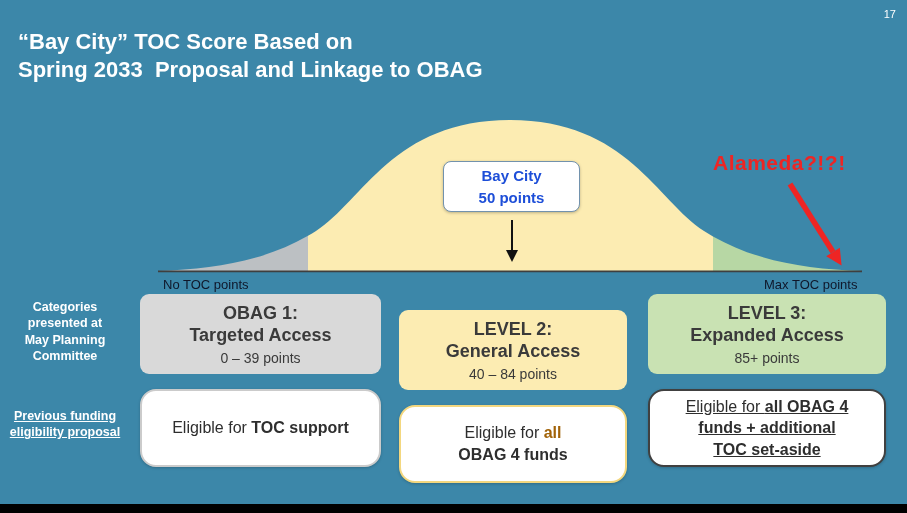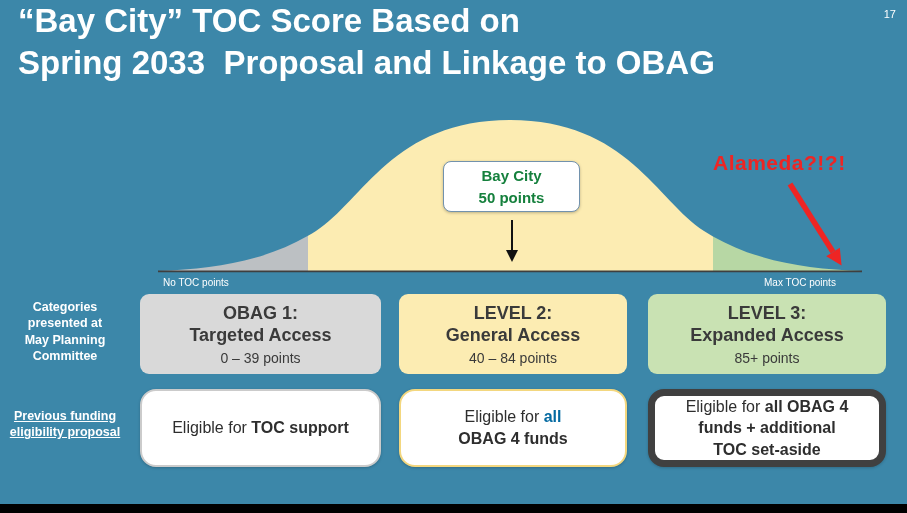--- a/index.html
+++ b/index.html
@@ -3,65 +3,65 @@
 <meta charset="utf-8">
 <style>
   * { margin:0; padding:0; box-sizing:border-box; }
   html,body { background:#20323c; }
   body { font-family:"Liberation Sans", sans-serif; }
 
   .slide { position:relative; width:907px; height:513px; background:#3C87A9; overflow:hidden; margin:0 auto; }
 
   .page-number { position:absolute; top:8px; right:11px; color:#ffffff; font-size:11px; }
 
-  .title { position:absolute; left:18px; top:0; color:#ffffff; font-size:33px; font-weight:bold; line-height:1.26; }
+  .title { position:absolute; left:18px; top:28px; color:#ffffff; font-size:22px; font-weight:bold; line-height:1.26; }
   .title span { display:block; white-space:pre-wrap; }
 
   .bell { position:absolute; left:158px; top:108px; width:704px; height:166px; }
 
-  .axis-label { position:absolute; font-size:10px; color:#ffffff; }
+  .axis-label { position:absolute; font-size:13px; color:#0f172a; }
   .axis-label.left  { left:163px; top:277px; }
   .axis-label.right { left:764px; top:277px; }
 
   .callout { position:absolute; left:443px; top:161px; width:137px; height:51px; background:#ffffff;
              border:1.5px solid #7292ad; border-radius:8px; display:flex; flex-direction:column;
              align-items:center; justify-content:center; box-shadow:0 1px 3px rgba(0,0,0,.25); }
-  .callout div { font-size:15px; font-weight:bold; color:#15803d; line-height:1.45; }
+  .callout div { font-size:15px; font-weight:bold; color:#1d4ed8; line-height:1.45; }
 
   .down-arrow { position:absolute; left:503px; top:219px; }
 
   .annotation { position:absolute; left:713px; top:151px; color:#EE2524; font-size:21px; font-weight:bold; letter-spacing:.5px; }
   .red-arrow  { position:absolute; left:775px; top:178px; }
 
   .side-label { position:absolute; left:0; width:130px; text-align:center; color:#ffffff;
                 font-size:12.5px; font-weight:bold; line-height:1.3; white-space:pre-line; }
   .side-label.cat  { top:299px; }
   .side-label.elig { top:408px;text-decoration:underline; }
 
   .col1 { left:140px; width:241px; }
-  .col2 { left:399px; width:228px; }
+  .col2 { left:399px; width:228px;margin-top:16px; }
   .col3 { left:648px; width:238px; }
 
   .level-box { position:absolute; top:294px; height:80px; border-radius:9px; text-align:center;
                padding-top:9px; color:#3a3a3a; }
   .level-box .h { font-size:18px; font-weight:bold; line-height:1.22; }
   .level-box .r { font-size:14px; margin-top:3px; }
   .lv1 { background:#D9D9D9; }
   .lv2 { background:#FCECB2; }
   .lv3 { background:#C9E2B3; }
 
   .elig-box { position:absolute; top:389px; height:78px; background:#ffffff; border-radius:16px;
               display:flex; align-items:center; justify-content:center; text-align:center;
               color:#2e2e2e; font-size:16px; line-height:1.35; box-shadow:0 1px 3px rgba(0,0,0,.2); }
   .elig-box.b1 { border:2.5px solid #CBCBCB; }
   .elig-box.b2 { border:2.5px solid #F3D77F; }
-  .elig-box.b3 { border:7px solid #404040; }
+  .elig-box.b3 { border:2px solid #404040;text-decoration:underline; }
 
   .b { font-weight:bold; }
-  .accent { color:#0369a1; font-weight:bold; }
+  .accent { color:#a16207; font-weight:bold; }
 
   .bottom-bar { position:absolute; left:0; bottom:0; width:100%; height:9px; background:#000000; }
 </style>
 </head>
 <body>
 
 <div class="slide">
 
   <div class="page-number">17</div>
 

